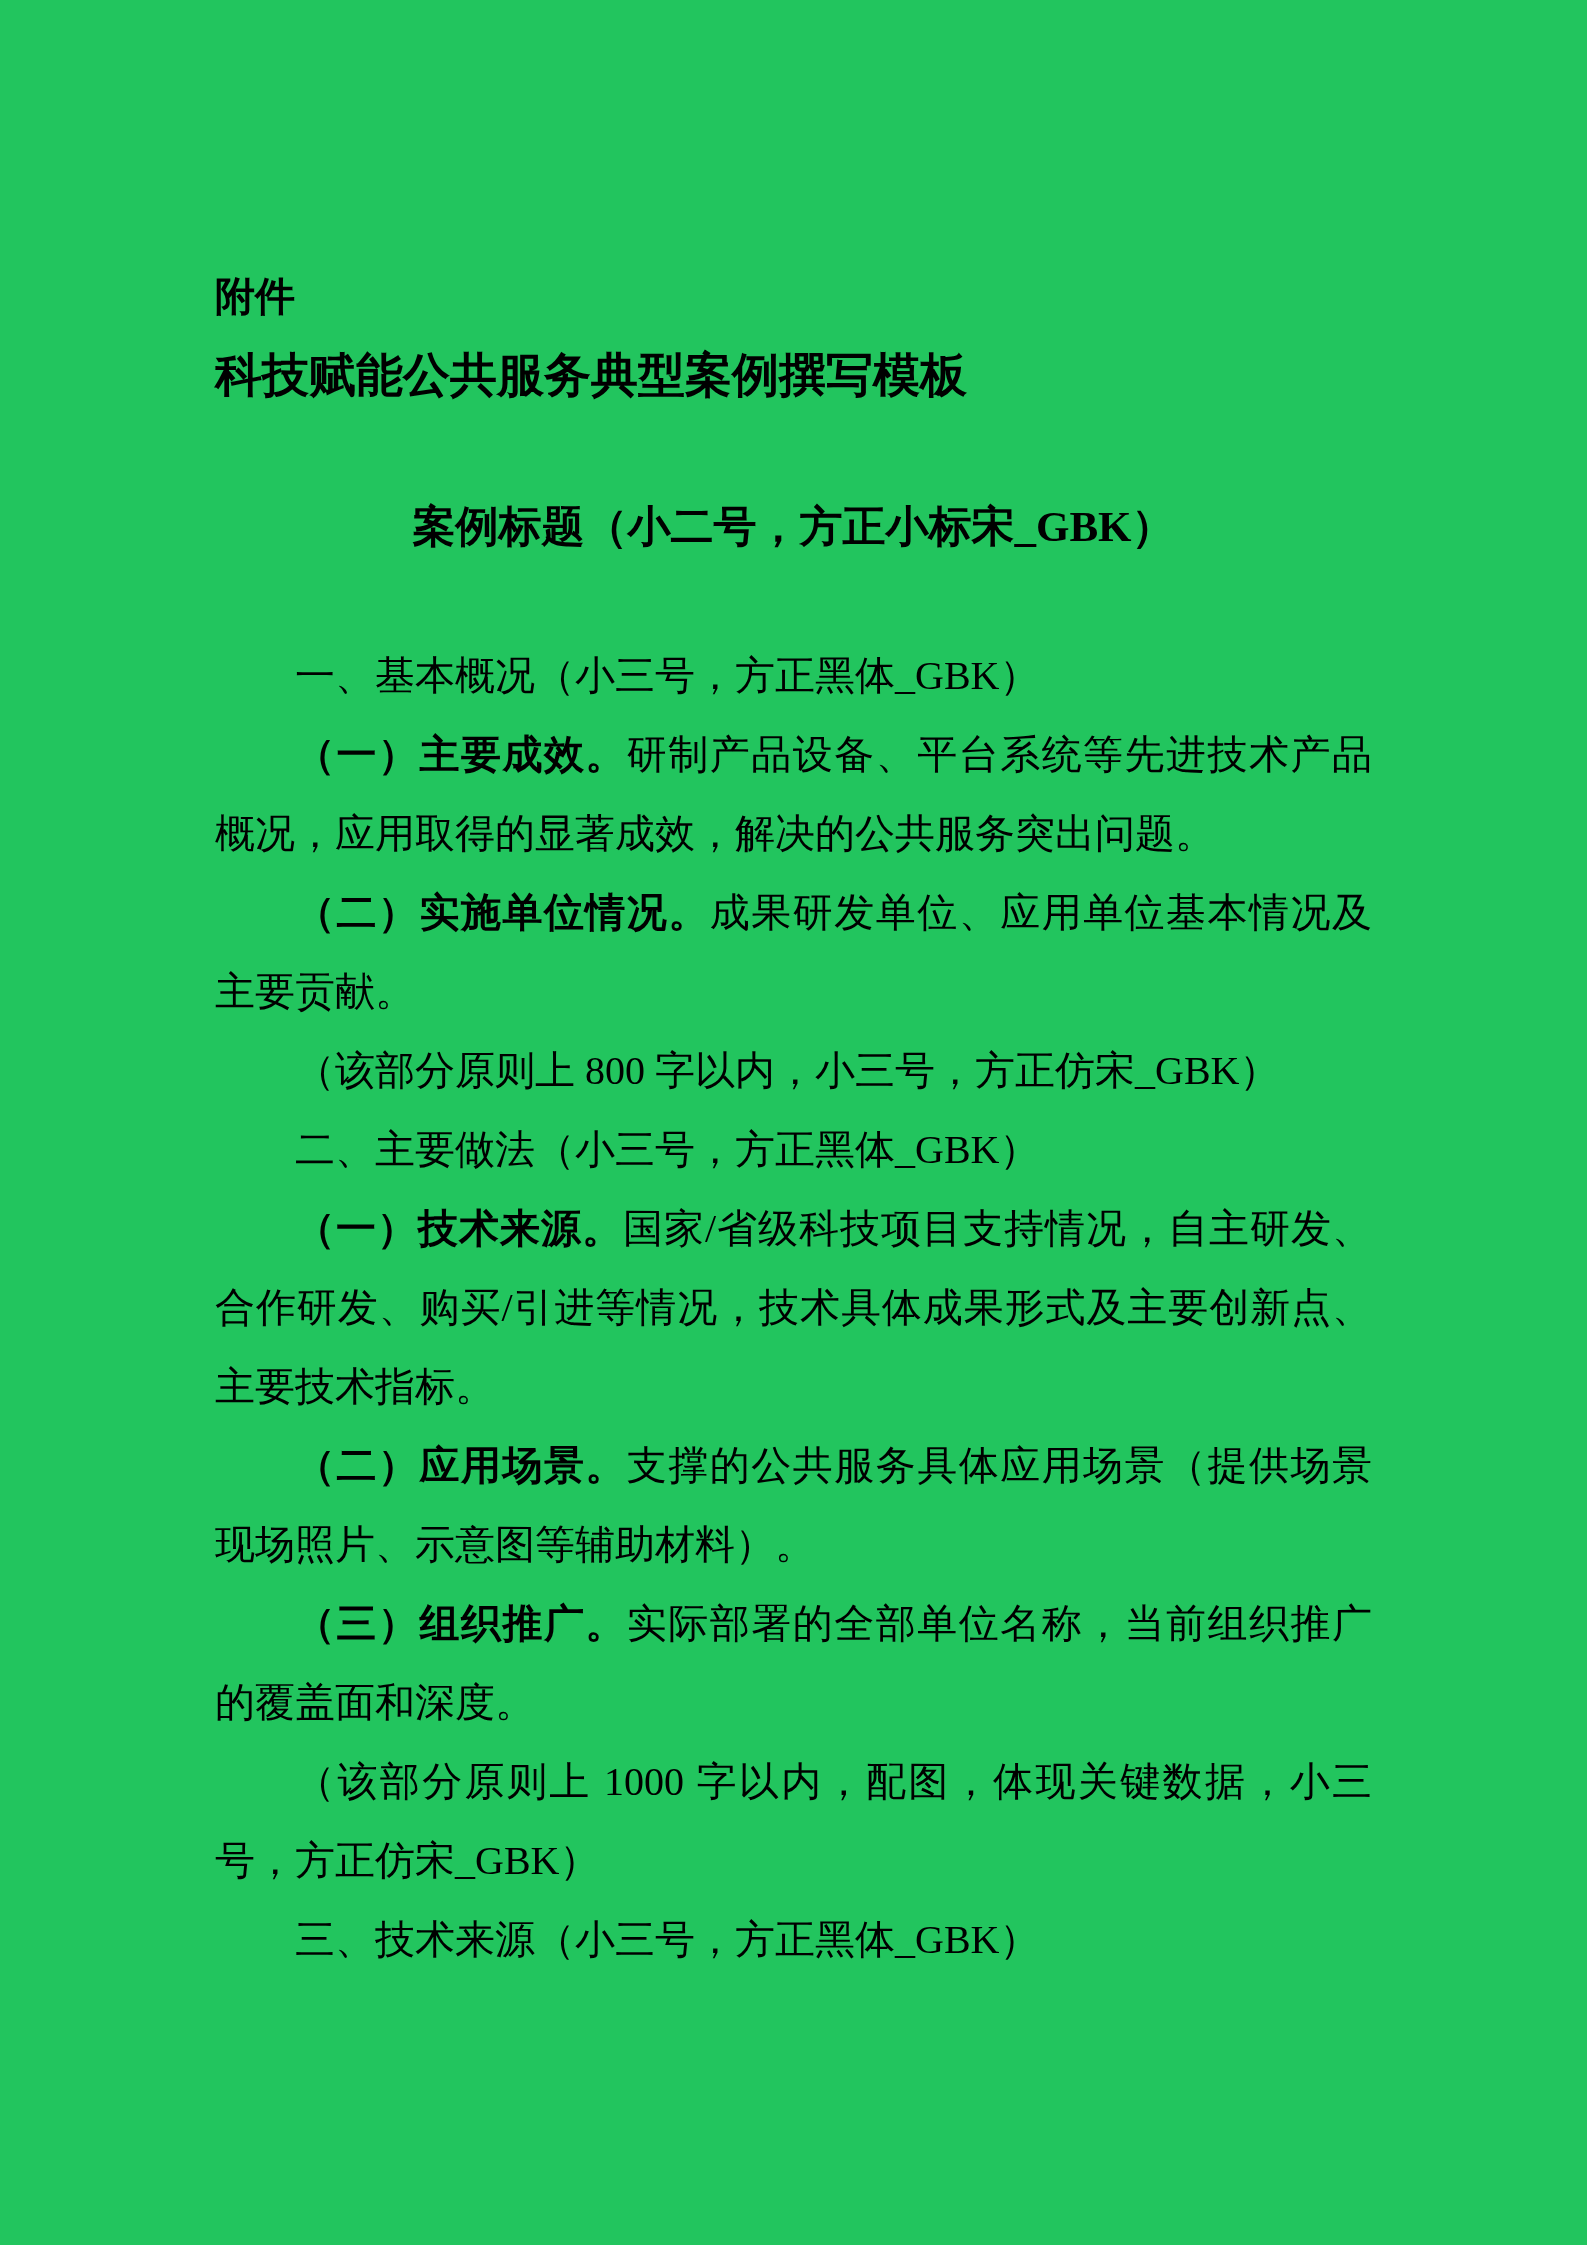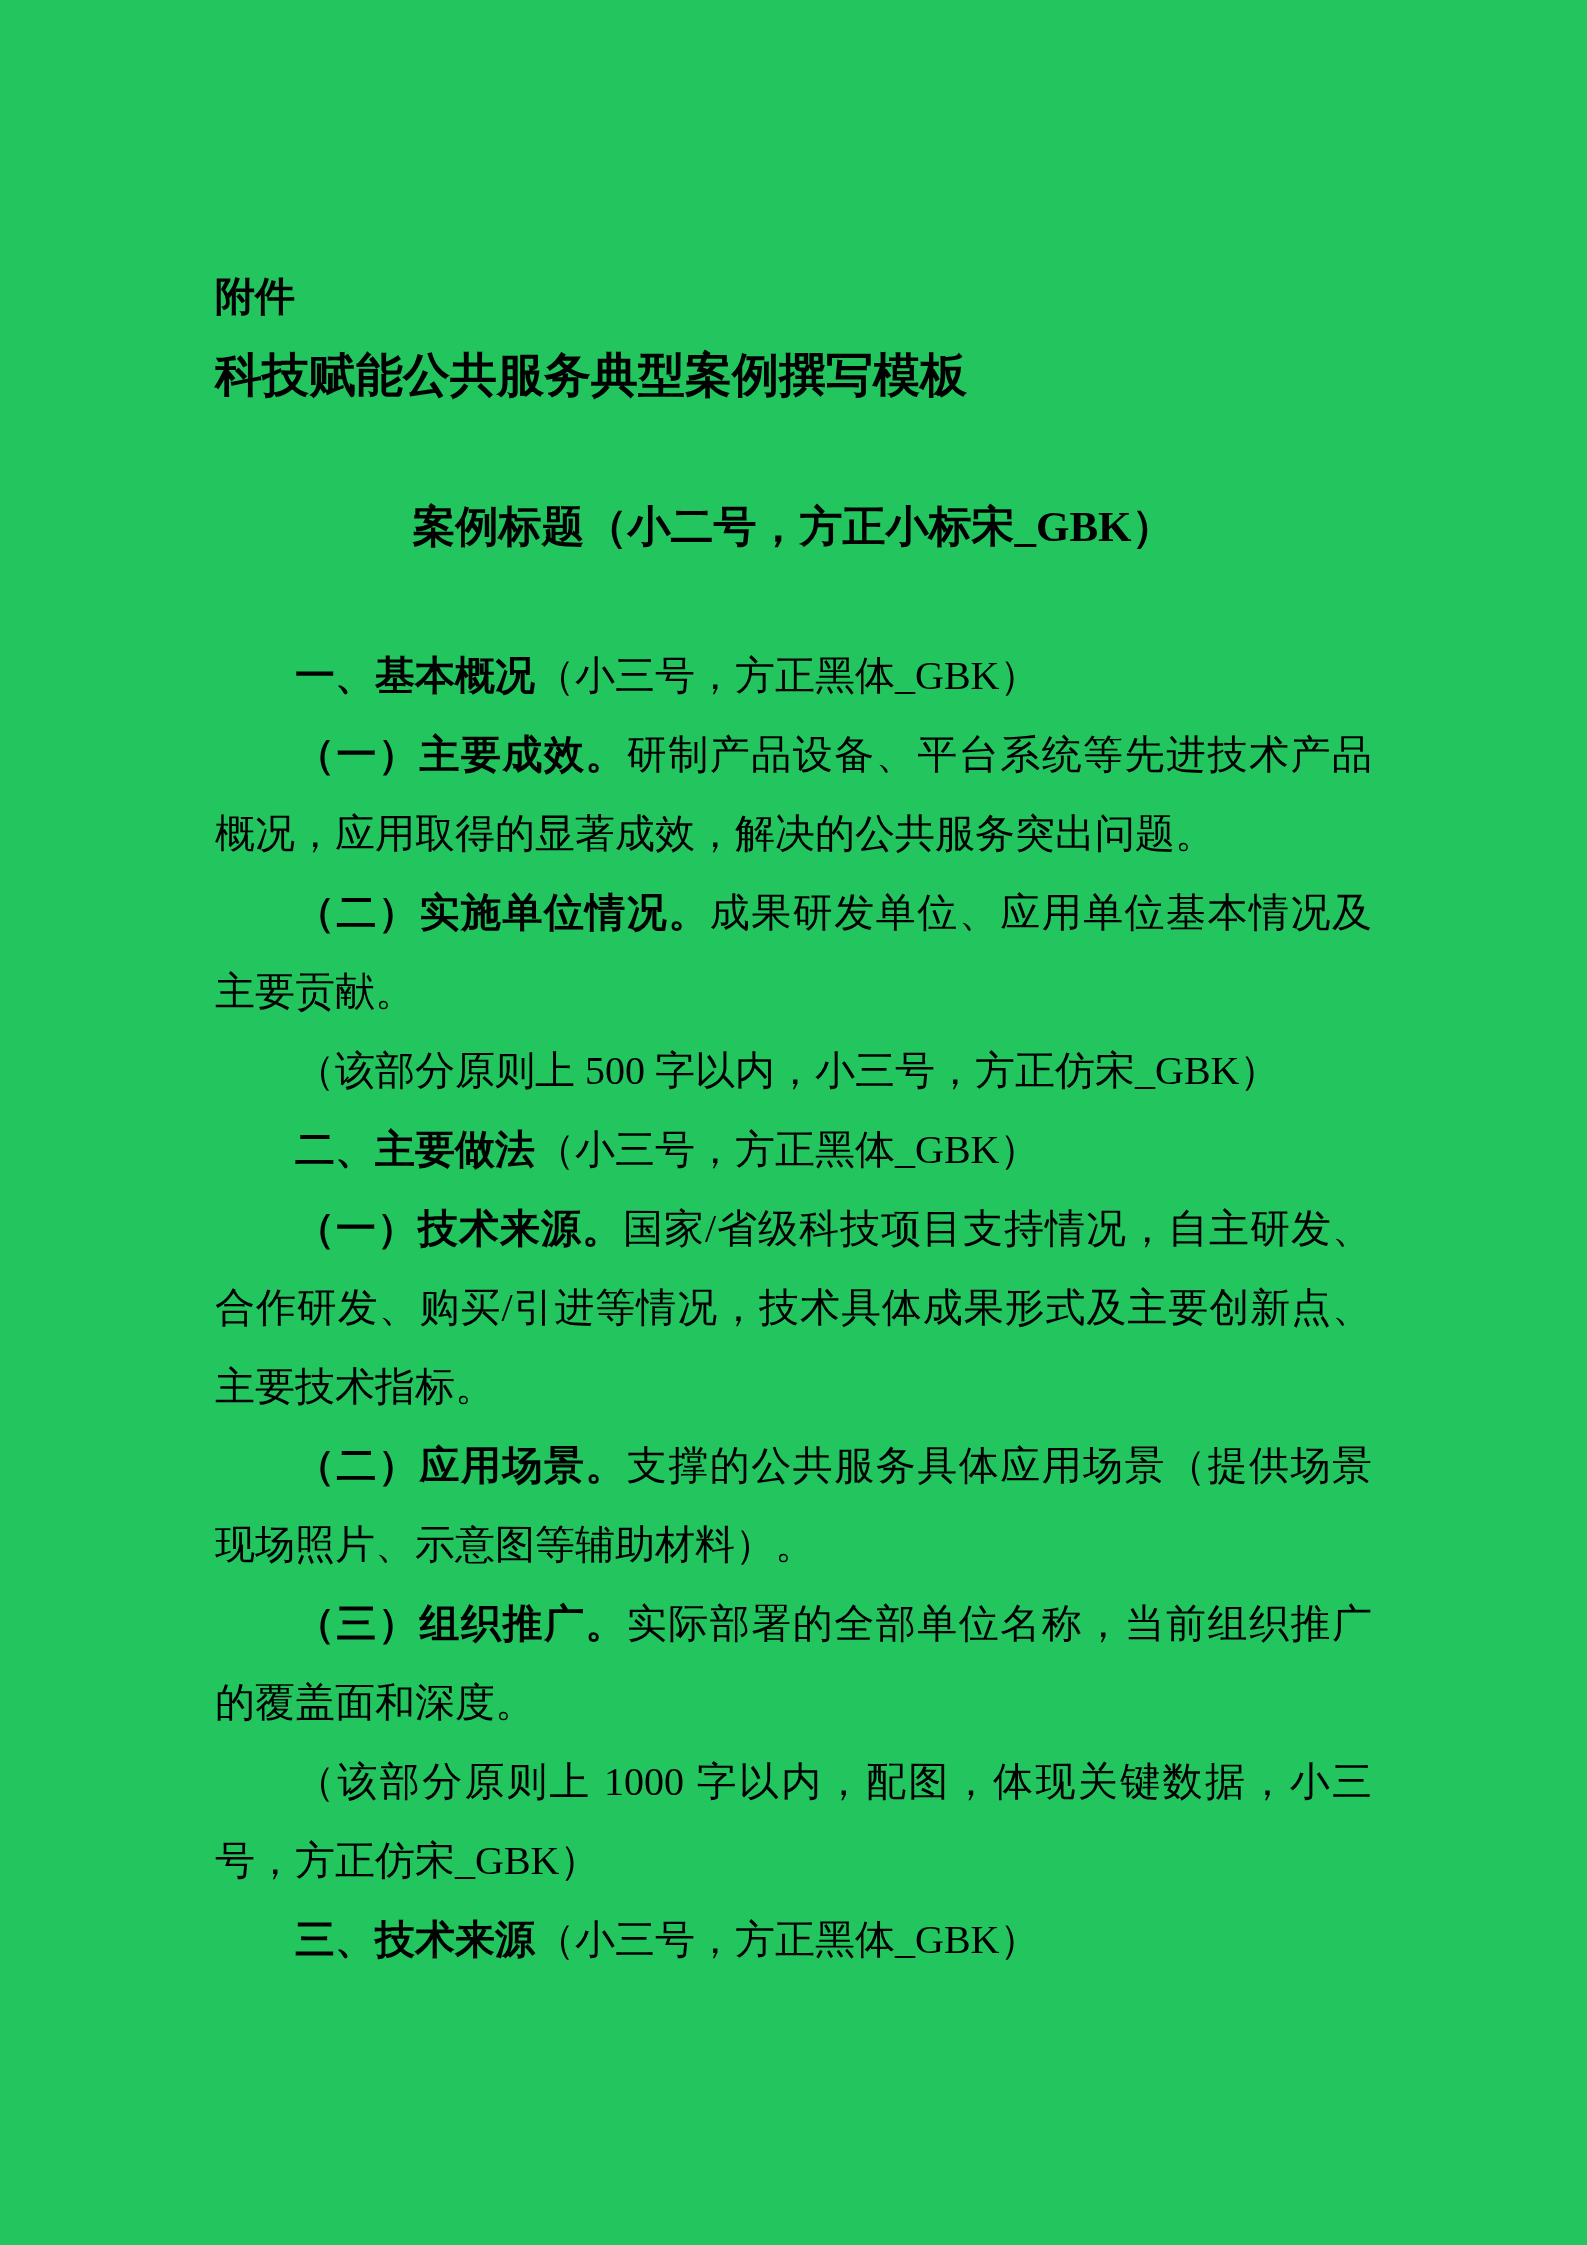--- a/index.html
+++ b/index.html
@@ -41,40 +41,40 @@
     text-justify:inter-character;
   }
   .document-body p {
     margin:0;
     text-indent:2em;
     text-align:justify;
     text-align-last:left;
   }
   .h-bold {
     font-family:"Liberation Sans","DejaVu Sans",sans-serif;
-    font-weight:bold;
+    font-weight:normal;
   }
   .h-note { font-weight:normal;font-family:Liberation Serif, serif; }
   .lead { font-weight:600; }
 </style>
 </head>
 <body>
 
 <div class="page">
   <div class="attachment">附件</div>
 
   <div class="doc-title">科技赋能公共服务典型案例撰写模板</div>
 
   <div class="case-title">案例标题（小二号，方正小标宋_GBK）</div>
 
   <div class="document-body">
       <p><span class="h-bold">一、基本概况</span><span class="h-note">（小三号，方正黑体_GBK）</span></p>
       <p><span class="lead">（一）主要成效。</span><span>研制产品设备、平台系统等先进技术产品概况，应用取得的显著成效，解决的公共服务突出问题。</span></p>
       <p><span class="lead">（二）实施单位情况。</span><span>成果研发单位、应用单位基本情况及主要贡献。</span></p>
-      <p><span>（该部分原则上 500 字以内，小三号，方正仿宋_GBK）</span></p>
+      <p><span>（该部分原则上 800 字以内，小三号，方正仿宋_GBK）</span></p>
       <p><span class="h-bold">二、主要做法</span><span class="h-note">（小三号，方正黑体_GBK）</span></p>
       <p><span class="lead">（一）技术来源。</span><span>国家/省级科技项目支持情况，自主研发、合作研发、购买/引进等情况，技术具体成果形式及主要创新点、主要技术指标。</span></p>
       <p><span class="lead">（二）应用场景。</span><span>支撑的公共服务具体应用场景（提供场景现场照片、示意图等辅助材料）。</span></p>
       <p><span class="lead">（三）组织推广。</span><span>实际部署的全部单位名称，当前组织推广的覆盖面和深度。</span></p>
       <p><span>（该部分原则上 1000 字以内，配图，体现关键数据，小三号，方正仿宋_GBK）</span></p>
       <p><span class="h-bold">三、技术来源</span><span class="h-note">（小三号，方正黑体_GBK）</span></p>
     </div>
 </div>
 
 </body></html>

